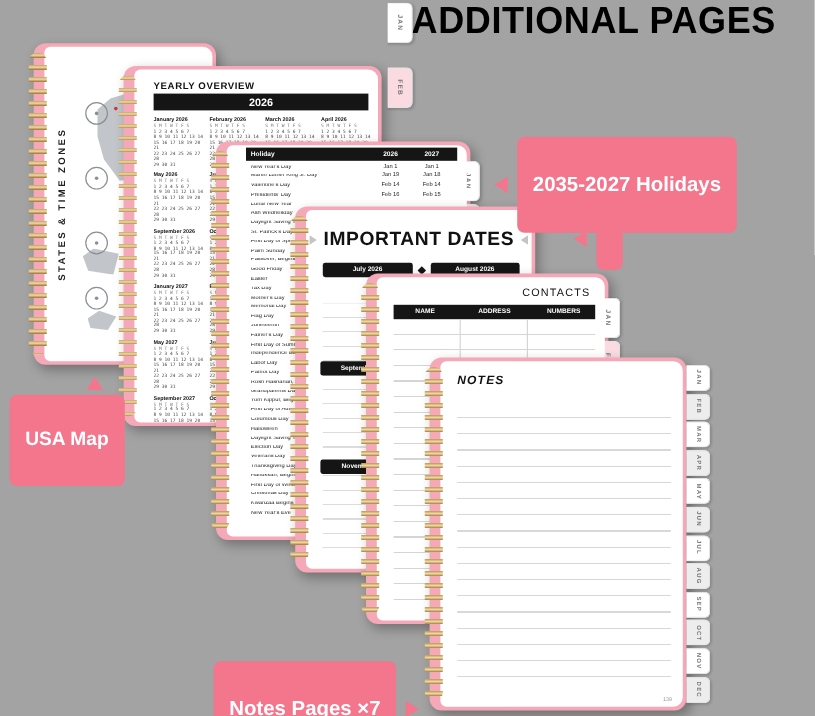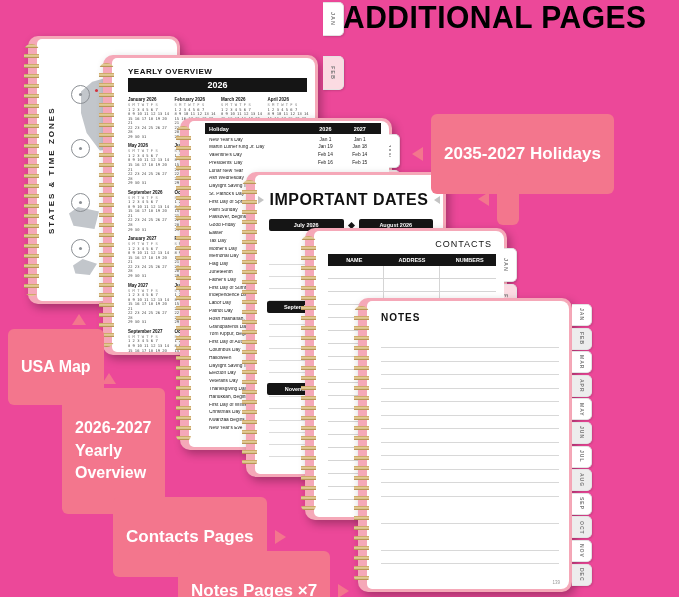--- a/index.html
+++ b/index.html
@@ -1,18 +1,18 @@
 <!DOCTYPE html>
 <html><head>
 <meta charset="utf-8">
 <style>
   * { margin:0; padding:0; box-sizing:border-box; }
   html,body { background:#fff; }
   body { font-family:"Liberation Sans", sans-serif; }
-  #canvas { position:relative; width:679px; height:597px; background:#ec4899; overflow:hidden; }
+  #canvas { position:relative; width:679px; height:597px; background:#a3a3a3; overflow:hidden; }
 
   
   .main-title { position:absolute; left:343px; top:0px; font-size:30px; font-weight:bold;
     letter-spacing:.5px; color:#000; transform:scaleY(1.05); transform-origin:top left; white-space:nowrap; }
 
   
   .nb { position:absolute; background:#f5a8b8; border-radius:10px; box-shadow:3px 4px 10px rgba(0,0,0,.30); }
   .page { position:absolute; left:9px; top:3px; right:3px; bottom:3px; background:#fff;
     border-radius:5px 8px 8px 5px; z-index:1; overflow:hidden; }
   .coil { position:absolute; left:-4px; top:8px; bottom:8px; width:15px; z-index:2; border-radius:7px;
@@ -101,21 +101,21 @@
   .ct-bar { position:absolute; top:23px; left:14px; right:8px; display:flex; background:#151515;
     color:#fff; font-size:5.5px; font-weight:bold; padding:3px 0; }
   .ct-bar span { flex:1; text-align:center; }
   .ct-bar span:nth-child(2) { flex:1.2; }
   .ct-table { position:absolute; top:35px; left:14px; right:8px; bottom:8px;
     background:repeating-linear-gradient(180deg,rgba(0,0,0,0) 0 12px,#d5d5d5 12px 13px); }
   .ct-vline { position:absolute; top:0; bottom:0; width:1px; background:#d5d5d5; }
   .ct-vline.v1 { left:33%; } .ct-vline.v2 { left:66%; }
 
   
-  .nt-title { margin:11px 0 0 14px; font-size:10px; font-weight:bold; letter-spacing:1px; color:#111; }
+  .nt-title { margin:11px 0 0 14px; font-size:10px; font-weight:bold; letter-spacing:1px; color:#111;font-style:italic; }
   .nt-lines { position:absolute; left:14px; right:10px; top:34px; bottom:16px;
     background:repeating-linear-gradient(180deg,rgba(0,0,0,0) 0 12.5px,#d8d8d8 12.5px 13.5px); }
   .nt-pagenum { position:absolute; bottom:4px; right:9px; font-size:4.5px; color:#999; }
 
   
   .callout { position:absolute; background:#f3768d; color:#fff; font-weight:bold; border-radius:6px;
     z-index:10; padding:7px 13px; line-height:1.3; white-space:pre-line; }
   #co-holidays { left:431px; top:114px; font-size:17px; }
   #co-important { left:497px; top:173px; font-size:15.5px; padding:6px 11px; }
   #co-usa { left:8px; top:329px; font-size:16px; }
@@ -675,28 +675,18 @@
     <span>2035-2027 Holidays</span>
     <span class="tri tri-left"></span>
   </div>
   <div class="callout" id="co-important">
     <span class="tri tri-left"></span>
   </div>
   <div class="callout" id="co-usa">
     <span>USA Map</span>
     <span class="tri tri-up"></span>
   </div>
-  <div class="callout" id="co-yearly">
-    <span>2026-2027
-Yearly
-Overview</span>
-    <span class="tri tri-up"></span>
-  </div>
-  <div class="callout" id="co-contacts">
-    <span>Contacts Pages</span>
-    <span class="tri tri-right"></span>
-  </div>
   <div class="callout" id="co-notes">
     <span>Notes Pages ×7</span>
     <span class="tri tri-right"></span>
   </div>
 
 </div>
 
 </body></html>

